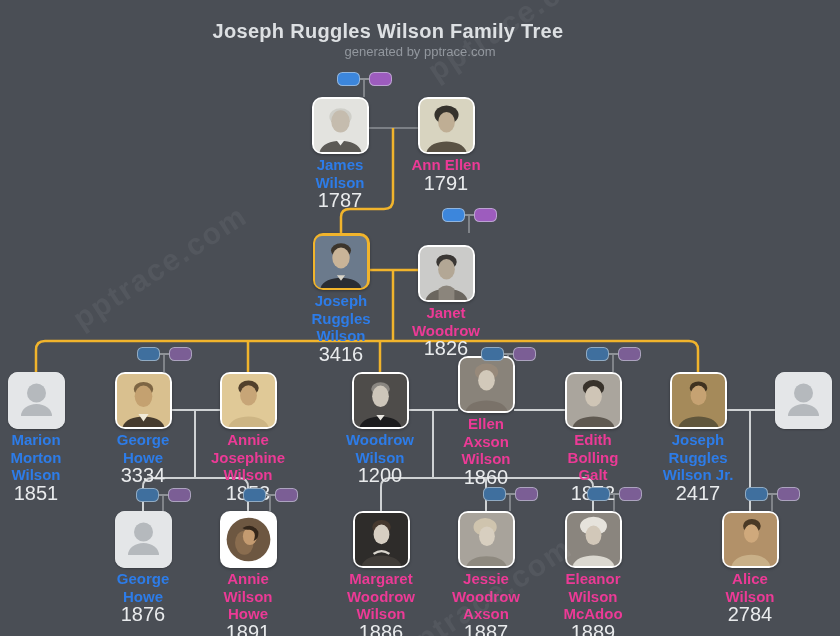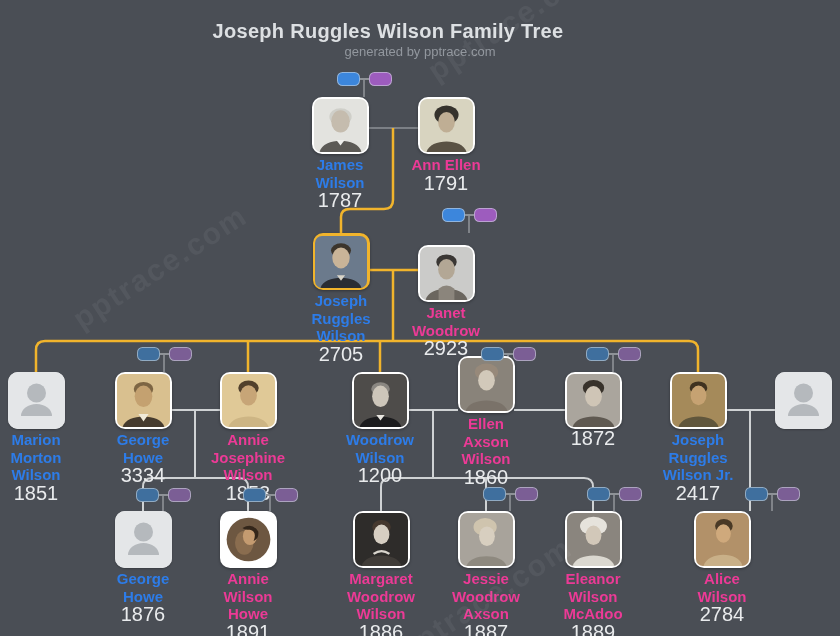--- a/index.html
+++ b/index.html
@@ -144,36 +144,36 @@
       <rect width="57" height="57" fill="#6b7a8c"></rect>
       <ellipse cx="28.5" cy="16" rx="11" ry="8" fill="#3c352c"></ellipse>
       <ellipse cx="28.5" cy="24" rx="9.5" ry="11.5" fill="#c9b498"></ellipse>
       <path d="M6,57 C10,42 47,42 51,57 Z" fill="#2a2d33"></path>
       <path d="M24,43 L28.5,49 L33,43 Z" fill="#d8d4c8"></path>
     </svg>
   </div>
   <div class="nm male">Joseph
 Ruggles
 Wilson</div>
-  <div class="yr">2705</div>
+  <div class="yr">3416</div>
 </div>
 
 <div class="person" style="left:391px;top:245px">
   <div class="photo">
     <svg viewBox="0 0 57 57" preserveAspectRatio="none">
       <rect width="57" height="57" fill="#cbcbc9"></rect>
       <ellipse cx="28.5" cy="16" rx="11" ry="8" fill="#3a3734"></ellipse>
       <ellipse cx="28.5" cy="24" rx="9" ry="11" fill="#b3a795"></ellipse>
       <path d="M6,57 C10,41 47,41 51,57 Z" fill="#6b665f"></path>
       <path d="M20,45 Q28.5,38 37,45 L37,57 L20,57 Z" fill="#8b857c"></path>
     </svg>
   </div>
   <div class="nm female">Janet
 Woodrow</div>
-  <div class="yr">2923</div>
+  <div class="yr">1826</div>
 </div>
 
 <div class="person" style="left:-19px;top:372px">
   <div class="photo ph">
     <svg viewBox="0 0 57 57" preserveAspectRatio="none">
       <rect width="57" height="57" fill="#e4e6e8"></rect>
       <circle cx="28.5" cy="21" r="9.5" fill="#b5b9bd"></circle>
       <path d="M13,44 A15.5,12 0 0 1 44,44 Z" fill="#b5b9bd"></path>
     </svg>
   </div>
@@ -245,20 +245,23 @@
 
 <div class="person" style="left:538px;top:372px">
   <div class="photo">
     <svg viewBox="0 0 57 57" preserveAspectRatio="none">
       <rect width="57" height="57" fill="#aaa59d"></rect>
       <ellipse cx="28.5" cy="15" rx="11.5" ry="8.5" fill="#38322b"></ellipse>
       <ellipse cx="28.5" cy="24" rx="9" ry="11" fill="#cfc5b6"></ellipse>
       <path d="M6,57 C10,42 47,42 51,57 Z" fill="#5f5951"></path>
     </svg>
   </div>
+  <div class="nm female">Edith
+Bolling
+Galt</div>
   <div class="yr">1872</div>
 </div>
 
 <div class="person" style="left:643px;top:372px">
   <div class="photo">
     <svg viewBox="0 0 57 57" preserveAspectRatio="none">
       <rect width="57" height="57" fill="#a58a5a"></rect>
       <ellipse cx="28.5" cy="15" rx="9.5" ry="7" fill="#3f3220"></ellipse>
       <ellipse cx="28.5" cy="23" rx="8.5" ry="10.5" fill="#c6a272"></ellipse>
       <path d="M7,57 C11,42 46,42 50,57 Z" fill="#60563c"></path>
@@ -348,21 +351,21 @@
       <ellipse cx="28.5" cy="24" rx="8.5" ry="10.5" fill="#d2c8b9"></ellipse>
       <path d="M6,57 C10,42 47,42 51,57 Z" fill="#dbd8d0"></path>
     </svg>
   </div>
   <div class="nm female">Eleanor
 Wilson
 McAdoo</div>
   <div class="yr">1889</div>
 </div>
 
-<div class="person" style="left:667px;top:511px">
+<div class="person" style="left:695px;top:511px">
   <div class="photo">
     <svg viewBox="0 0 57 57" preserveAspectRatio="none">
       <rect width="57" height="57" fill="#b29169"></rect>
       <ellipse cx="30" cy="14" rx="9.5" ry="7.5" fill="#493926"></ellipse>
       <ellipse cx="29.5" cy="22" rx="8" ry="10" fill="#cfa97c"></ellipse>
       <path d="M8,57 C13,41 46,41 50,57 Z" fill="#c9b088"></path>
     </svg>
   </div>
   <div class="nm female">Alice
 Wilson</div>

